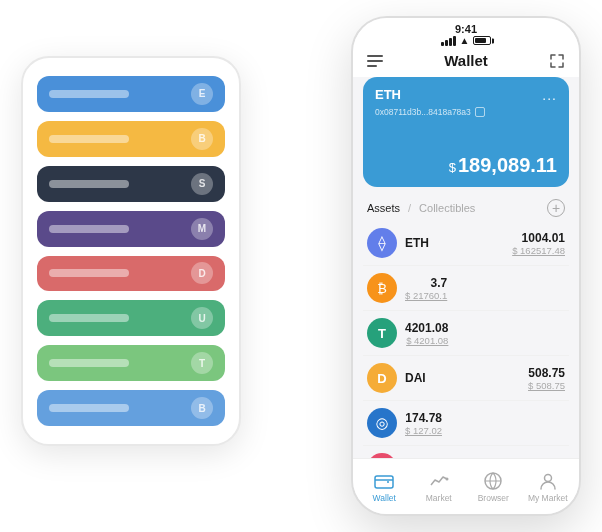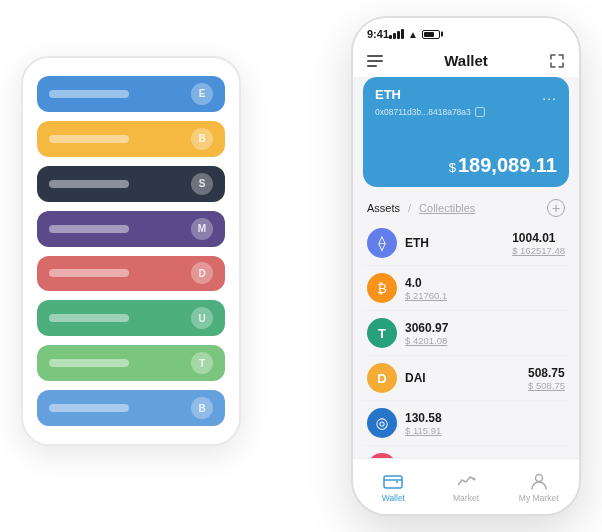--- a/index.html
+++ b/index.html
@@ -92,23 +92,24 @@
       z-index: 2;
       display: flex;
       flex-direction: column;
     }
 
     .phone-status-bar {
       height: 28px;
       background: #ffffff;
       display: flex;
       align-items: center;
-      justify-content: flex-start;
+      justify-content: flex-end;
       padding: 4px 14px 0;
       flex-shrink: 0;
+      flex-direction: column;
     }
 
     .status-time {
       font-size: 11px;
       font-weight: 600;
       color: #1a1a1a;
     }
 
     .status-icons {
       display: flex;
@@ -281,21 +282,20 @@
     }
 
     .assets-sep {
       font-size: 11px;
       color: #bbb;
     }
 
     .assets-tab-inactive {
       font-size: 11px;
       color: #aaa;
-      text-decoration: underline;
     }
 
     .add-btn {
       width: 18px;
       height: 18px;
       border-radius: 50%;
       border: 1.5px solid #aaa;
       display: flex;
       align-items: center;
       justify-content: center;
@@ -333,20 +333,21 @@
     }
 
     .token-name {
       flex: 1;
       font-size: 12px;
       font-weight: 600;
       color: #1a1a1a;
     }
 
     .token-amounts {
+      text-align: right;
     }
 
     .token-amount {
       font-size: 12px;
       font-weight: 600;
       color: #1a1a1a;
     }
 
     .token-usd {
       font-size: 9.5px;
@@ -495,47 +496,47 @@
         <span class="token-name">ETH</span>
         <div class="token-amounts">
           <div class="token-amount">1004.01</div>
           <div class="token-usd">$ 162517.48</div>
         </div>
       </div>
 
       <div class="token-row">
         <div class="token-icon icon-imbtc" style="color:white;font-size:13px;">₿</div>
         <div class="token-amounts">
-          <div class="token-amount">4.0</div>
+          <div class="token-amount">3.7</div>
           <div class="token-usd">$ 21760.1</div>
         </div>
       </div>
 
       <div class="token-row">
         <div class="token-icon icon-usdt" style="color:white;font-weight:bold;font-size:13px;">T</div>
         <div class="token-amounts">
-          <div class="token-amount">3060.97</div>
+          <div class="token-amount">4201.08</div>
           <div class="token-usd">$ 4201.08</div>
         </div>
       </div>
 
       <div class="token-row">
         <div class="token-icon icon-dai" style="color:white;font-weight:bold;font-size:13px;">D</div>
         <span class="token-name">DAI</span>
         <div class="token-amounts">
           <div class="token-amount">508.75</div>
           <div class="token-usd">$ 508.75</div>
         </div>
       </div>
 
       <div class="token-row">
         <div class="token-icon icon-usdc" style="color:white;font-size:15px;">◎</div>
         <div class="token-amounts">
-          <div class="token-amount">130.58</div>
-          <div class="token-usd">$ 115.91</div>
+          <div class="token-amount">174.78</div>
+          <div class="token-usd">$ 127.02</div>
         </div>
       </div>
 
       <div class="token-row">
         <div class="token-icon icon-tft" style="font-size:14px;">🦋</div>
         <span class="token-name">TFT</span>
         <div class="token-amounts">
           <div class="token-amount">3</div>
           <div class="token-usd">0</div>
         </div>
@@ -555,20 +556,27 @@
       </div>
 
       <div class="nav-item">
         <svg width="20" height="20" viewBox="0 0 20 20" fill="none">
           <polyline points="2,14 6,9 10,11 14,6 18,8" stroke="#aaa" stroke-width="1.5" fill="none" stroke-linejoin="round"></polyline>
           <circle cx="18" cy="8" r="1.5" fill="#aaa"></circle>
         </svg>
         <span class="nav-label">Market</span>
       </div>
 
+      <div class="nav-item">
+        <svg width="20" height="20" viewBox="0 0 20 20" fill="none">
+          <circle cx="10" cy="10" r="8" stroke="#aaa" stroke-width="1.5"></circle>
+          <path d="M10 2c-2.5 2.5-3 5-3 8s.5 5.5 3 8M10 2c2.5 2.5 3 5 3 8s-.5 5.5-3 8M2 10h16" stroke="#aaa" stroke-width="1.2"></path>
+        </svg>
+        <span class="nav-label">Browser</span>
+      </div>
 
       <div class="nav-item">
         <svg width="20" height="20" viewBox="0 0 20 20" fill="none">
           <circle cx="10" cy="7" r="3.5" stroke="#aaa" stroke-width="1.5"></circle>
           <path d="M3 18c0-3.866 3.134-7 7-7s7 3.134 7 7" stroke="#aaa" stroke-width="1.5" stroke-linecap="round"></path>
         </svg>
         <span class="nav-label">My Market</span>
       </div>
 
     </div>

